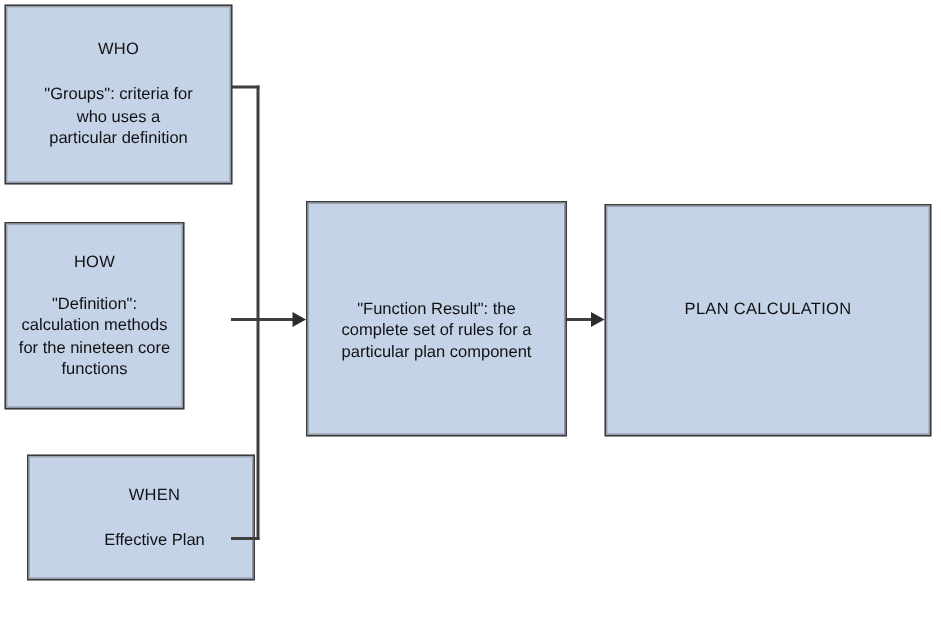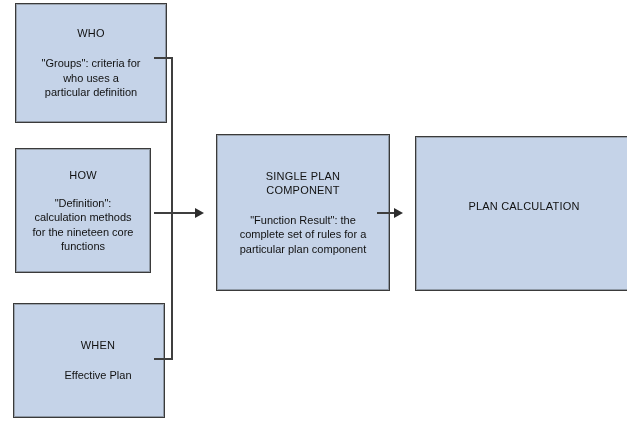--- a/index.html
+++ b/index.html
@@ -23,21 +23,20 @@
     background: #c5d3e8;
     border: 1px solid #3a3a3a;
     box-shadow: 1px 1px 0 0 #9aa3ae inset, -1px -1px 0 0 #8f99a6 inset;
     display: flex;
     flex-direction: column;
     align-items: center;
     justify-content: center;
     text-align: center;
     color: #111111;
     padding: 4px 6px;
-    margin-left: 12px;
   }
   .node .title {
     font-size: 11px;
     line-height: 14px;
     letter-spacing: 0.2px;
     white-space: pre-line;
   }
   .node .body {
     font-size: 11px;
     line-height: 14.5px;
@@ -72,38 +71,36 @@
 <div id="canvas">
 
   <div class="node" style="left:3px; top:3px; width:152px; height:120px;">
     <div class="title">WHO</div>
     <div class="gap-md"></div>
     <div class="body">"Groups": criteria for
 who uses a
 particular definition</div>
   </div>
 
-  <div class="node" style="left:3px; top:148px; width:136px; height:125px;">
+  <div class="node" style="left:3px; top:148px; width:120px; height:125px;">
     <div class="title">HOW</div>
     <div class="gap-sm"></div>
     <div class="body">"Definition":
 calculation methods
 for the nineteen core
 functions</div>
   </div>
 
-  <div class="node" style="left:1px; top:303px; width:152px; height:115px;padding-left:24px;">
+  <div class="node" style="left:18px; top:303px; width:152px; height:84px;padding-left:24px;">
     <div class="title">WHEN</div>
     <div class="gap-md"></div>
     <div class="body">Effective Plan</div>
   </div>
 
   <div class="node" style="left:204px; top:134px; width:174px; height:157px;">
-    <div class="title">SINGLE PLAN
-COMPONENT</div>
     <div class="gap-md"></div>
     <div class="body">"Function Result": the
 complete set of rules for a
 particular plan component</div>
   </div>
 
   <div class="node" style="left:403px; top:136px; width:218px; height:155px;">
     <div class="title">PLAN CALCULATION</div>
     <div class="gap-md"></div>
   </div>

